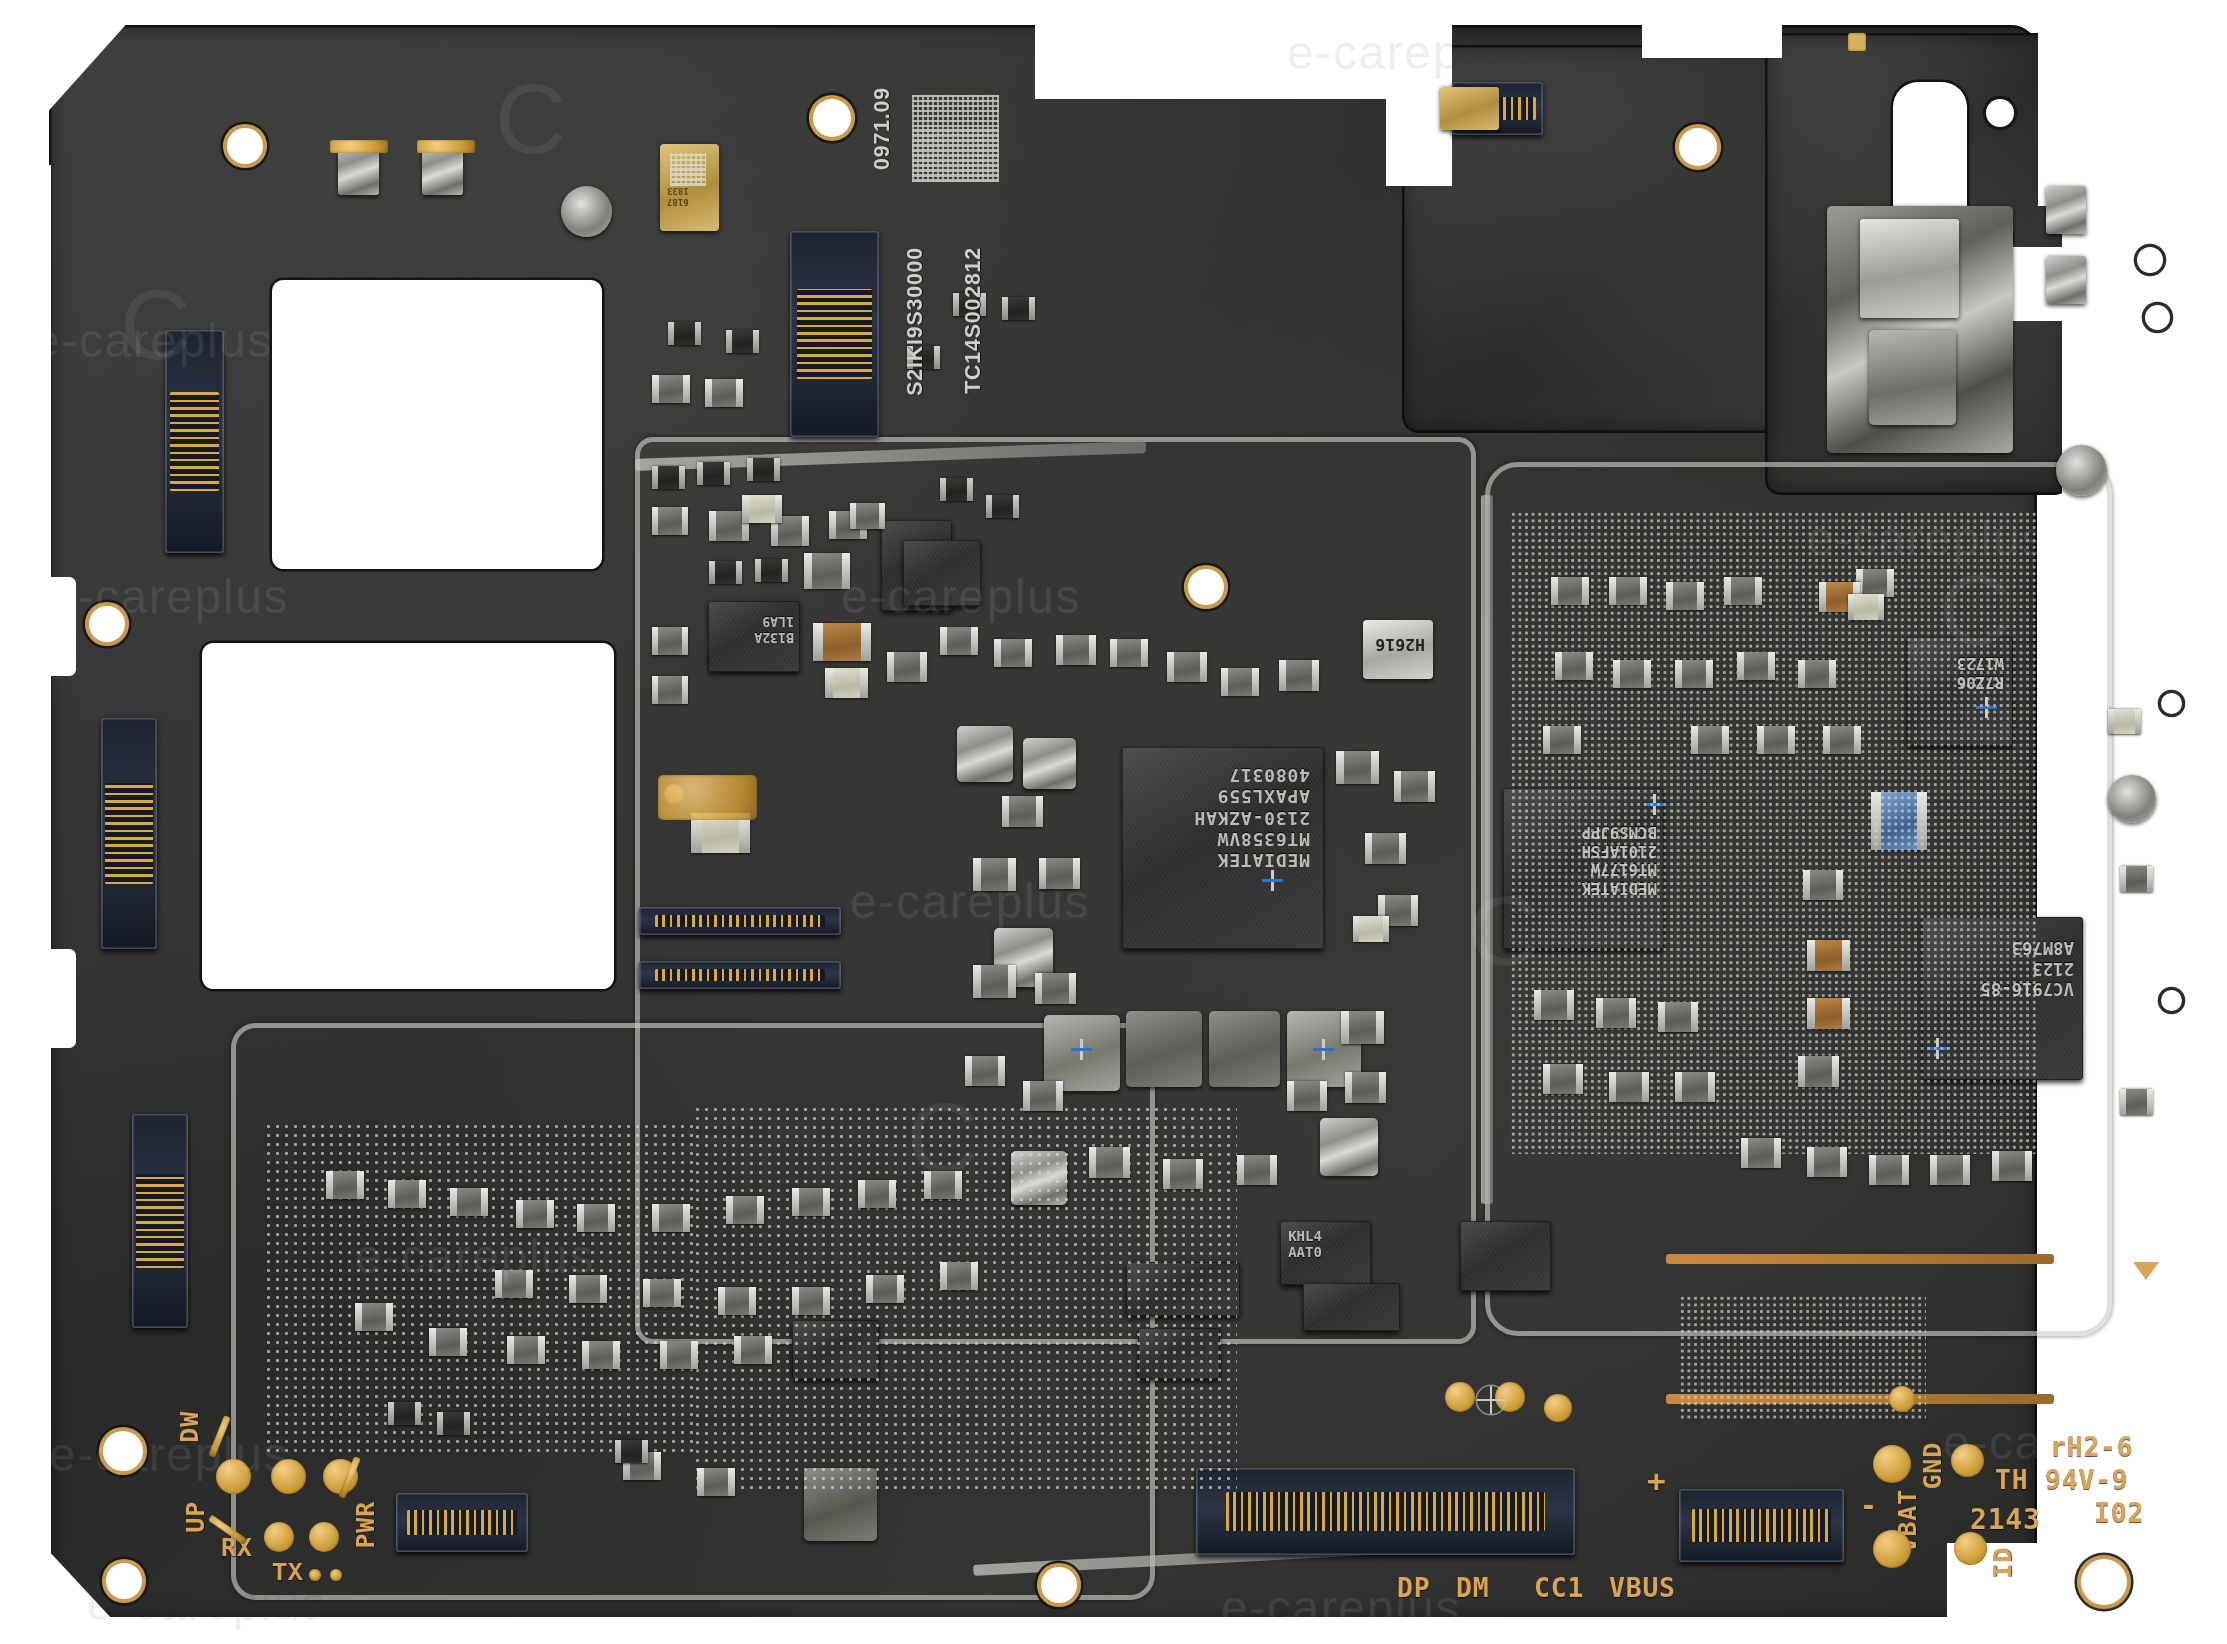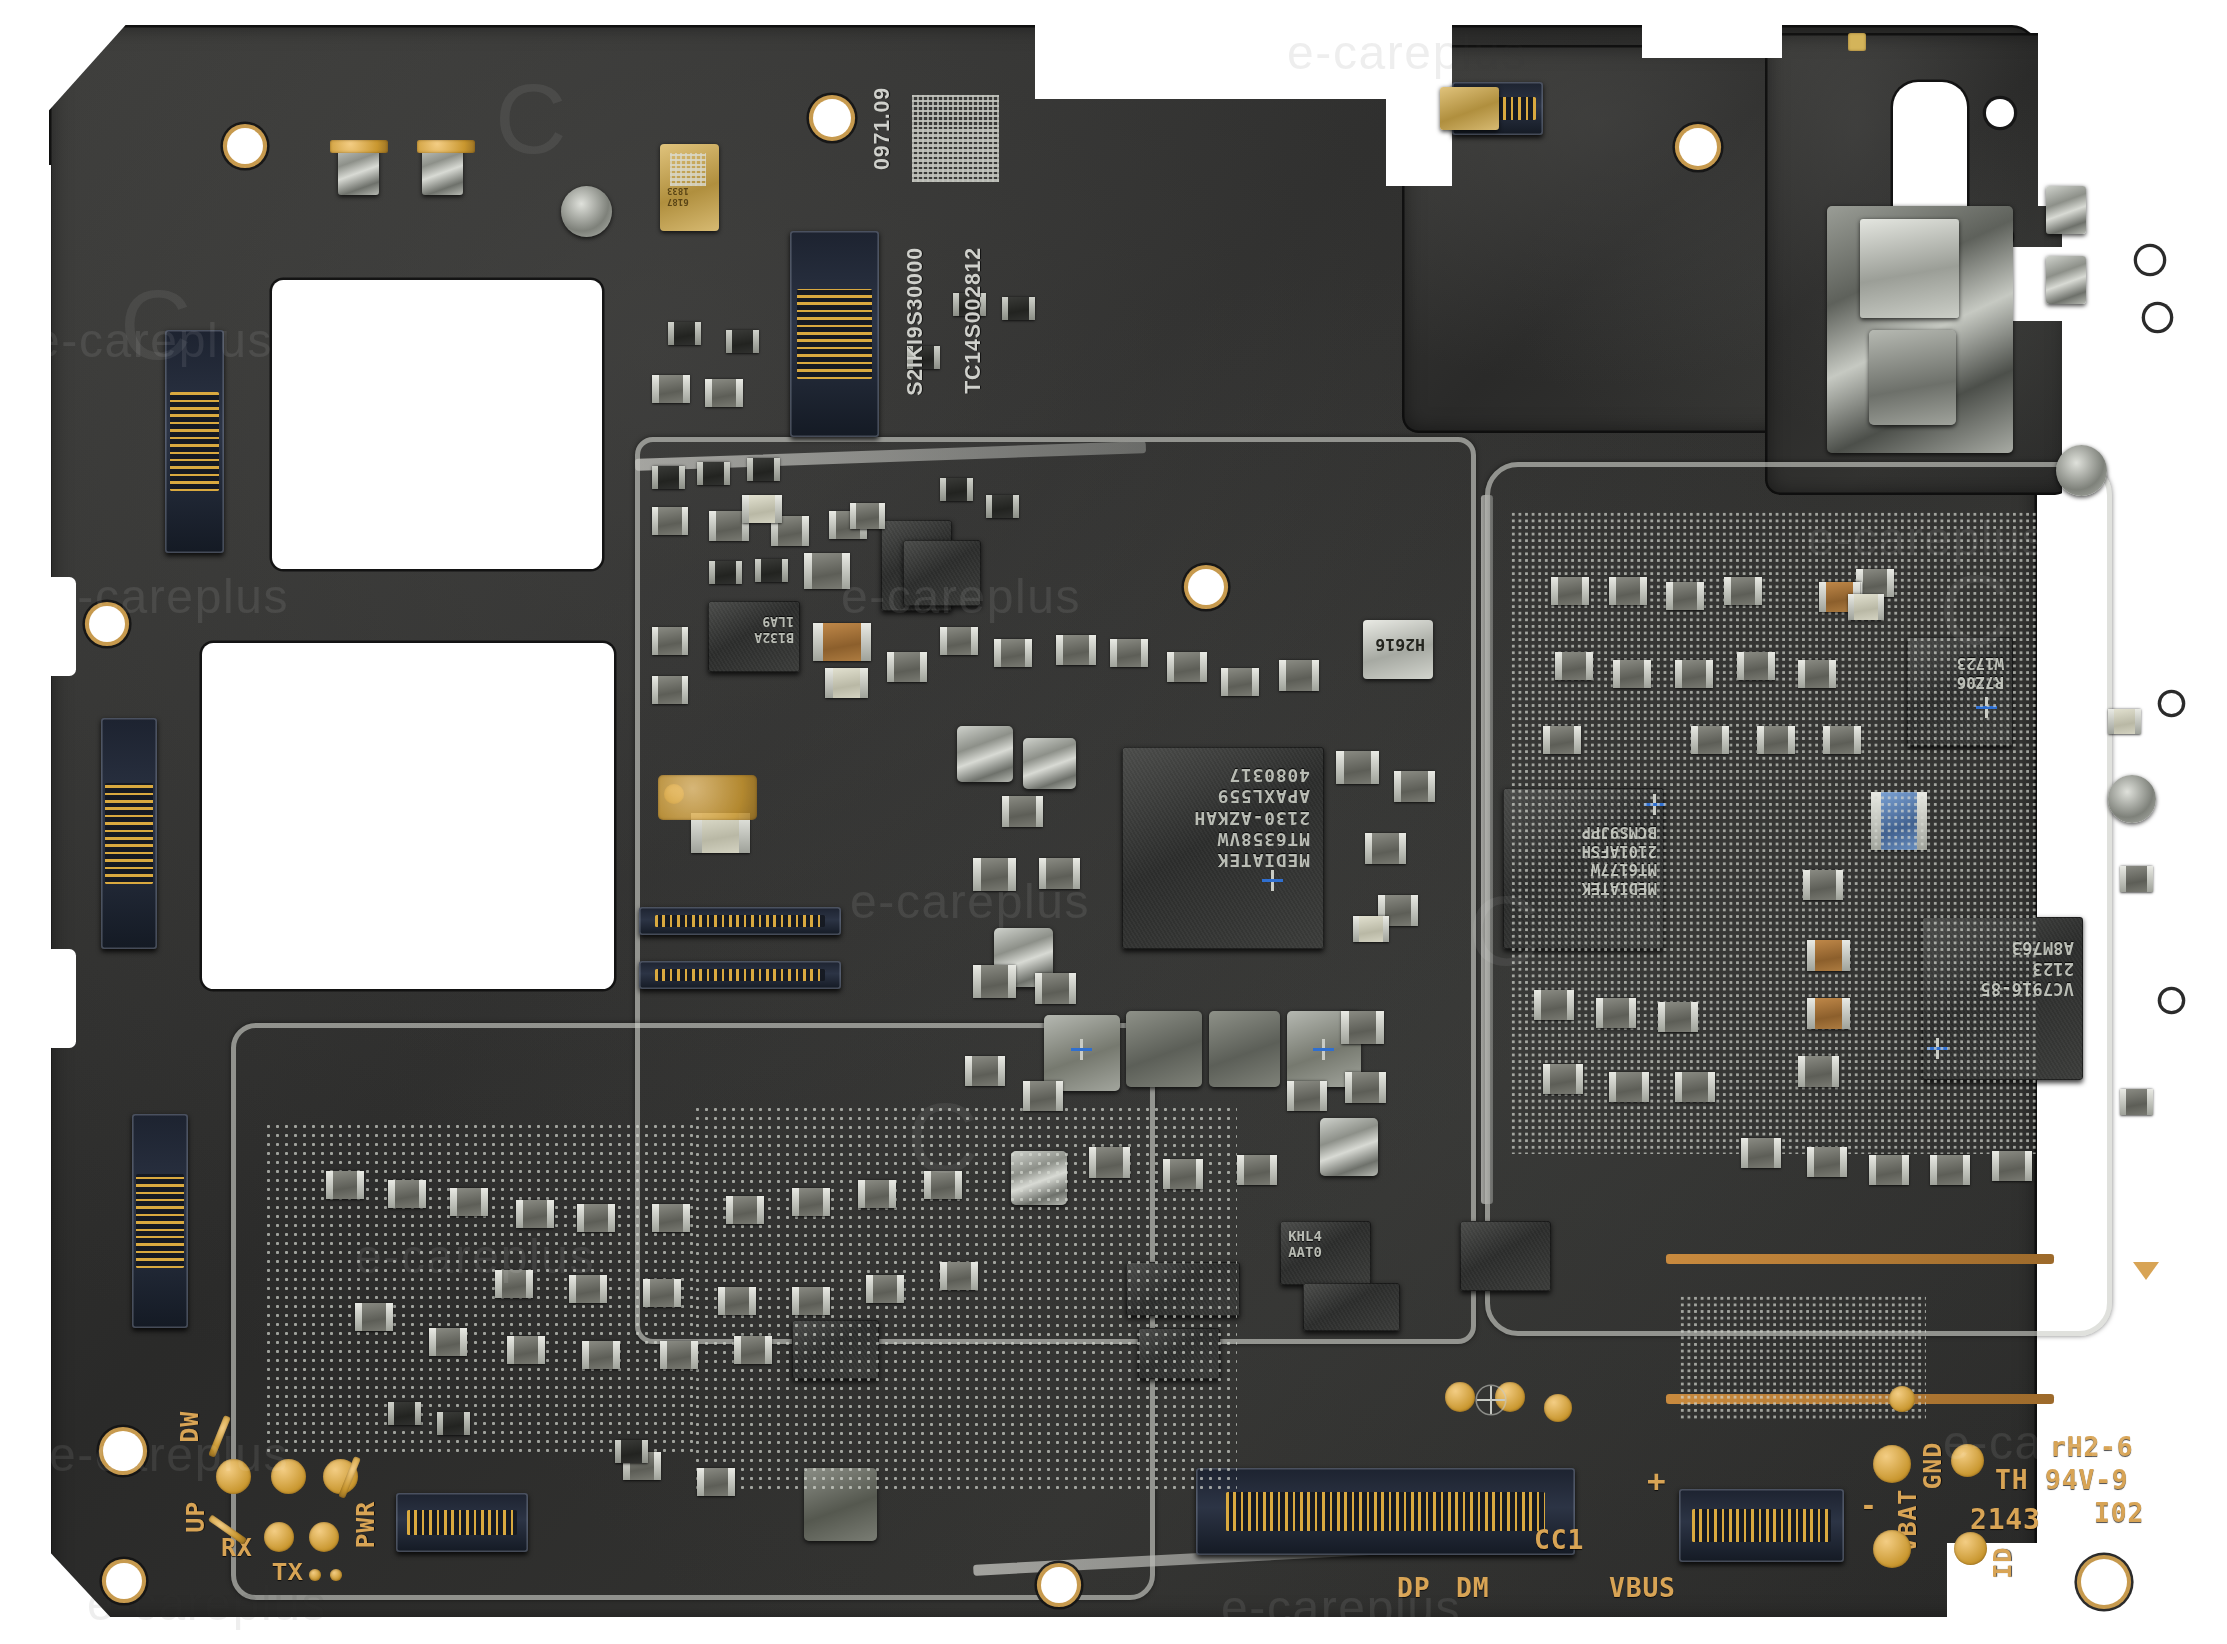--- a/index.html
+++ b/index.html
@@ -537,21 +537,21 @@
   <div class="pad" style="left:264px;top:1522px;width:30px;height:30px;"></div>
   <div class="pad" style="left:309px;top:1522px;width:30px;height:30px;"></div>
   <div class="pad" style="left:309px;top:1569px;width:11.5px;height:11.5px;"></div>
   <div class="pad" style="left:330px;top:1569px;width:11.5px;height:11.5px;"></div>
   <div class="pad rect" style="left:216px;top:1415px;width:7.4px;height:43px;transform:rotate(22deg);"></div>
   <div class="pad rect" style="left:224px;top:1508px;width:7.4px;height:43px;transform:rotate(-55deg);"></div>
   <div class="pad rect" style="left:346px;top:1456px;width:7.4px;height:43px;transform:rotate(22deg);"></div>
 
   <div class="silk" style="left:1397px; top:1572px; font-size:26.4px;">DP</div>
   <div class="silk" style="left:1456px; top:1572px; font-size:26.4px;">DM</div>
-  <div class="silk" style="left:1534px; top:1524px; font-size:26.4px;">CC1</div>
+  <div class="silk" style="left:1534px; top:1572px; font-size:26.4px;">CC1</div>
   <div class="silk" style="left:1609px; top:1572px; font-size:26.4px;">VBUS</div>
 
   <div class="silk" style="left:1918px; top:1442px; font-size:25px; writing-mode:vertical-rl; transform:rotate(180deg);">GND</div>
   <div class="silk" style="left:1893px; top:1489px; font-size:25px; writing-mode:vertical-rl; transform:rotate(180deg);">VBAT</div>
   <div class="silk" style="left:1647px; top:1462px; font-size:31px;">+</div>
   <div class="silk" style="left:1860px; top:1489px; font-size:28px;">-</div>
   <div class="pad" style="left:1873px;top:1445px;width:38px;height:38px;"></div>
   <div class="pad" style="left:1873px;top:1530px;width:38px;height:38px;"></div>
   <div class="pad" style="left:1951px;top:1444px;width:33px;height:33px;"></div>
   <div class="pad" style="left:1954px;top:1532px;width:33px;height:33px;"></div>

